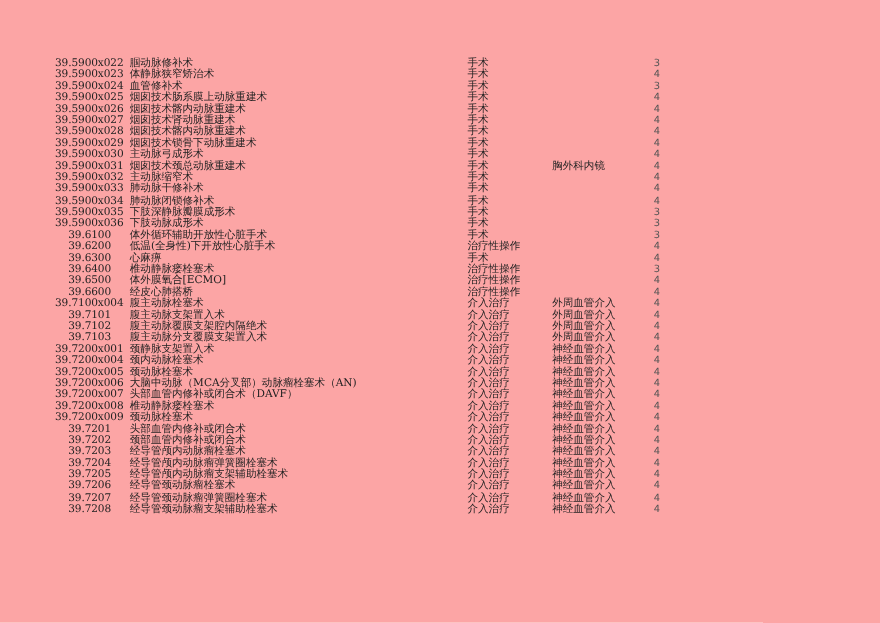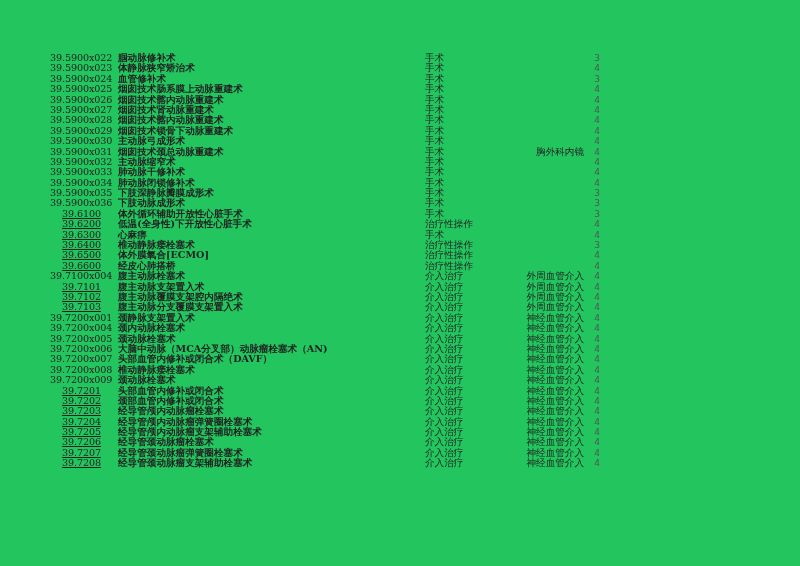--- a/index.html
+++ b/index.html
@@ -1,25 +1,25 @@
 <!DOCTYPE html>
 <html><head>
 <meta charset="utf-8">
 <style>
   html, body { margin: 0; padding: 0; background: #ffffff; }
   body { width: 800px; height: 566px; overflow: hidden; position: relative;
          font-family: "DejaVu Serif", "Liberation Serif", serif; color: #222; }
-  .page { position: absolute; left: 0; top: 0; width: 800px; height: 566px; background: #22c55e; }
+  .page { position: absolute; left: 0; top: 0; width: 800px; height: 566px; background: #fca5a5; }
   .table { position: absolute; left: 50px; top: 53px; }
   .row { position: relative; height: 10.4px; line-height: 10.4px; font-size: 9.6px; white-space: nowrap; }
   .code { position: absolute; left: 0; width: 68px; letter-spacing: -0.1px; }
-  .code.short { left: 12px; text-decoration: underline; }
-  .name { position: absolute; left: 68px; font-weight: bold; }
+  .code.short { left: 12px; }
+  .name { position: absolute; left: 68px; }
   .cat { position: absolute; left: 375px; width: 70px; text-align: left; }
-  .sub { position: absolute; left: 452px; width: 82px; text-align: right; }
+  .sub { position: absolute; left: 452px; width: 82px; text-align: left; }
   .val { position: absolute; left: 538px; width: 12px; text-align: right;
          font-family: "DejaVu Sans", "Liberation Sans", sans-serif; color: #555; font-size: 9px; }
 </style>
 </head>
 <body>
 
 <div class="page">
   <div class="table" id="table">
       <div class="row">
         <span class="code">39.5900x022</span>

